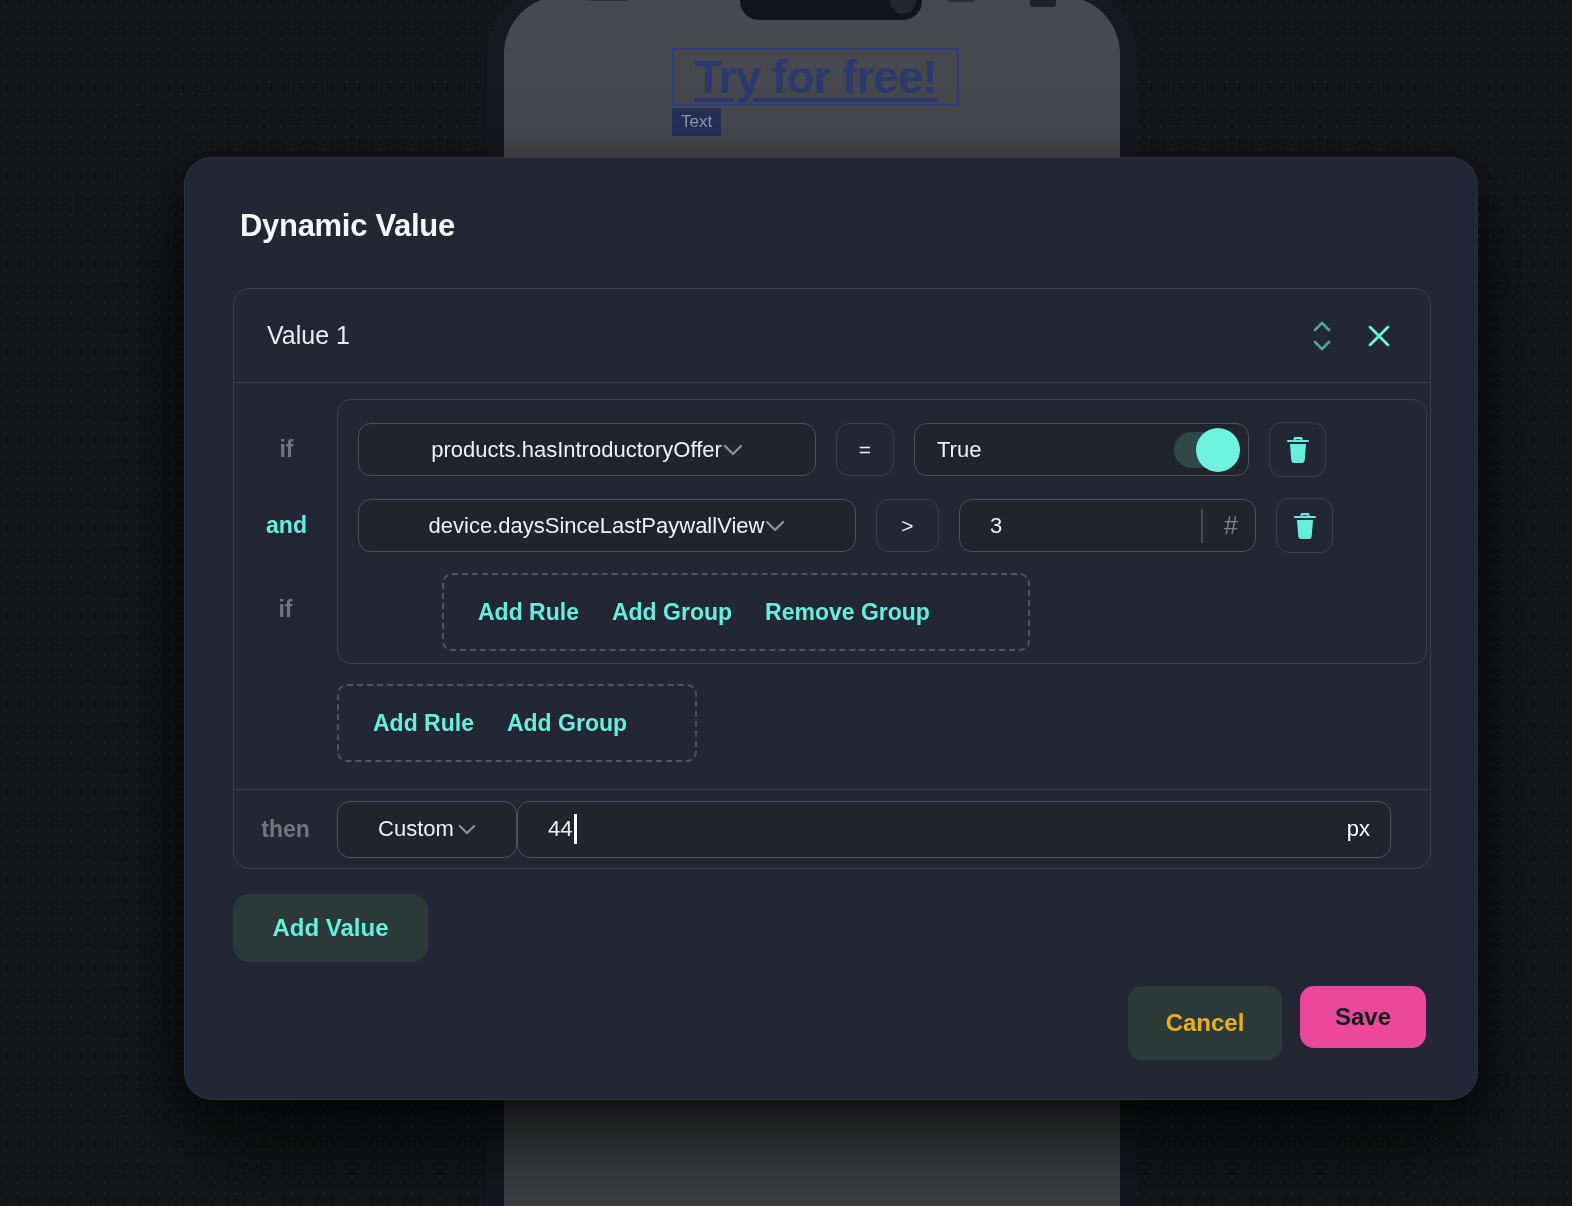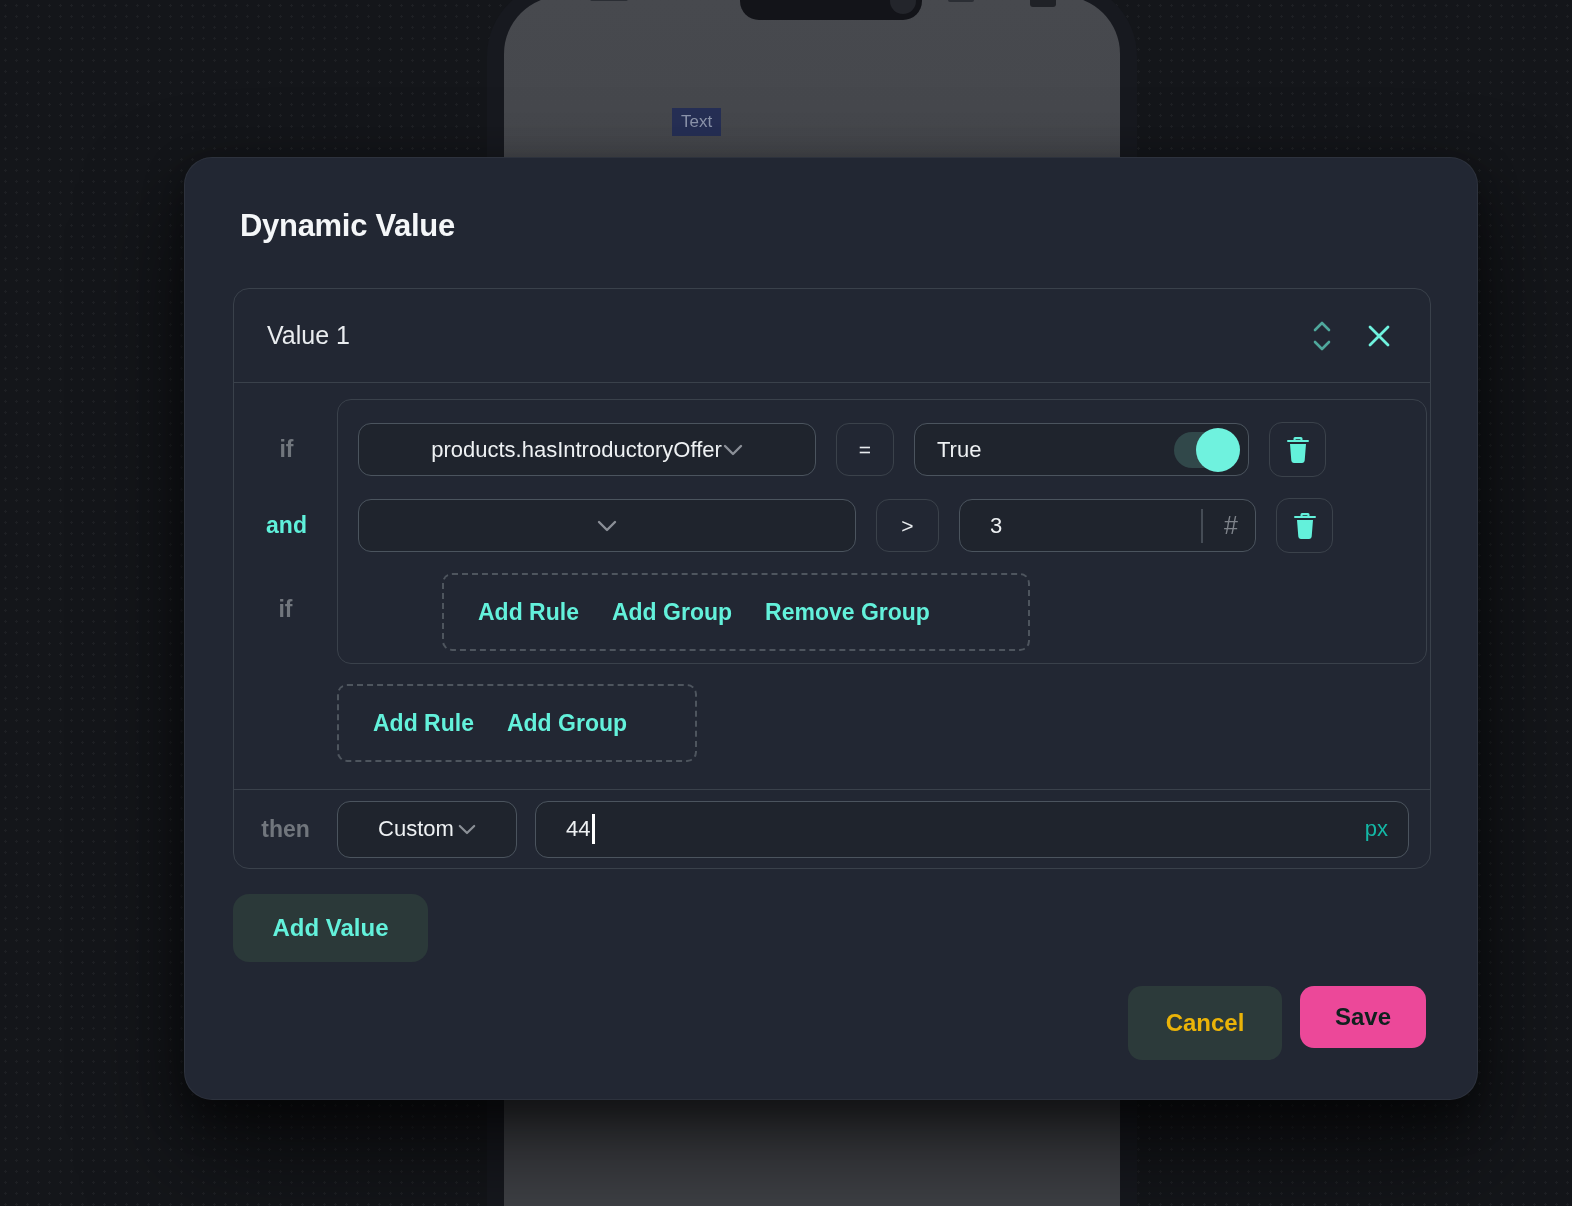--- a/index.html
+++ b/index.html
@@ -90,21 +90,21 @@
   .dashed.inner { position:absolute; left:104px; top:173px; width:588px; }
   .dashed.outer { position:absolute; left:103px; top:301px; width:360px; }
   .link-btn { background:none; border:none; color:#63f1db; font-weight:700; font-size:23px;
     cursor:pointer; padding:0; font-family:inherit; white-space:nowrap; }
 
   .then-row { position:absolute; left:0; right:0; bottom:0; height:79px; border-top:1px solid #3a414b;
     display:flex; align-items:center; }
   .dd-custom { width:180px; height:57px; gap:4px; }
   .then-input { height:57px; flex:0 0 874px; width:874px; padding-left:30px; cursor:text; }
   .caret { display:inline-block; width:3px; height:30px; background:#ffffff; margin-left:2px; vertical-align:middle; }
-  .unit { margin-left:auto; padding-right:20px; color:#14b8a6; font-size:22px; }
+  .unit { margin-left:auto; padding-right:20px; color:#ffffff; font-size:22px; }
 
   .add-value-btn { position:absolute; left:48px; top:736px; width:195px; height:68px;
     background:#2b3939; border:none; border-radius:16px; color:#63f1db; font-weight:700;
     font-size:24px; cursor:pointer; font-family:inherit; }
   .cancel-btn { position:absolute; left:943px; top:828px; width:154px; height:74px;
     background:#2c3a3a; border:none; border-radius:14px; color:#eab308; font-weight:700;
     font-size:24px; cursor:pointer; font-family:inherit; }
   .save-btn { position:absolute; left:1115px; top:828px; width:126px; height:62px;
     background:#ec4899; border:none; border-radius:14px; color:#0f211e; font-weight:700;
     font-size:24px; cursor:pointer; font-family:inherit; }
@@ -114,20 +114,23 @@
 
 <div class="stage">
 
   <div class="phone">
     <div class="phone-screen">
       <div class="stub time"></div>
       <div class="stub signal"></div>
       <div class="stub battery"></div>
       <div class="island">
         <div class="camera"></div>
+      </div>
+      <div class="cta-select">
+        <span class="cta-text">Try for free!</span>
       </div>
       <div class="cta-badge">Text</div>
     </div>
   </div>
 
   <div class="modal">
     <h1 class="modal-title">Dynamic Value</h1>
 
     <div class="value-card">
 
@@ -172,20 +175,21 @@
               <svg width="24" height="26" viewBox="0 0 24 26" fill="currentColor">
                 <path d="M9 0h6a1.5 1.5 0 0 1 1.5 1.5V3H22a1 1 0 1 1 0 2H2a1 1 0 1 1 0-2h5.5V1.5A1.5 1.5 0 0 1 9 0zm.6 2.2v0.8h4.8V2.2H9.6z"></path>
                 <path d="M4 7h16l-1.3 16.6A2.5 2.5 0 0 1 16.2 26H7.8a2.5 2.5 0 0 1-2.5-2.4L4 7z"></path>
               </svg>
             </button>
           </div>
 
           <div class="rule-row r2">
             <span class="gutter teal">and</span>
             <div class="field dropdown dd-field2">
+              <span>device.daysSinceLastPaywallView</span>
               <svg class="chev" width="20" height="12" viewBox="0 0 20 12" fill="none" stroke="currentColor" stroke-width="2.4" stroke-linecap="round" stroke-linejoin="round">
                   <path d="M2 2l8 8 8-8"></path>
                 </svg>
             </div>
             <button class="op-btn op2">&gt;</button>
             <div class="field val-num">
               <span>3</span>
               <span class="num-suffix">
                 <span class="vdiv"></span>
                 <span class="hash">#</span>
@@ -213,21 +217,21 @@
       </div>
 
       <div class="then-row">
         <span class="gutter">then</span>
         <div class="field dropdown dd-custom">
           <span>Custom</span>
           <svg class="chev" width="18" height="11" viewBox="0 0 20 12" fill="none" stroke="currentColor" stroke-width="2.4" stroke-linecap="round" stroke-linejoin="round">
               <path d="M2 2l8 8 8-8"></path>
             </svg>
         </div>
-        <div class="field then-input" style="margin-left:18px;">
+        <div class="field then-input" style="">
           <span>44</span>
             <span class="caret"></span>
           <span class="unit">px</span>
         </div>
       </div>
     </div>
 
     <button class="add-value-btn">Add Value</button>
     <button class="cancel-btn">Cancel</button>
     <button class="save-btn">Save</button>

